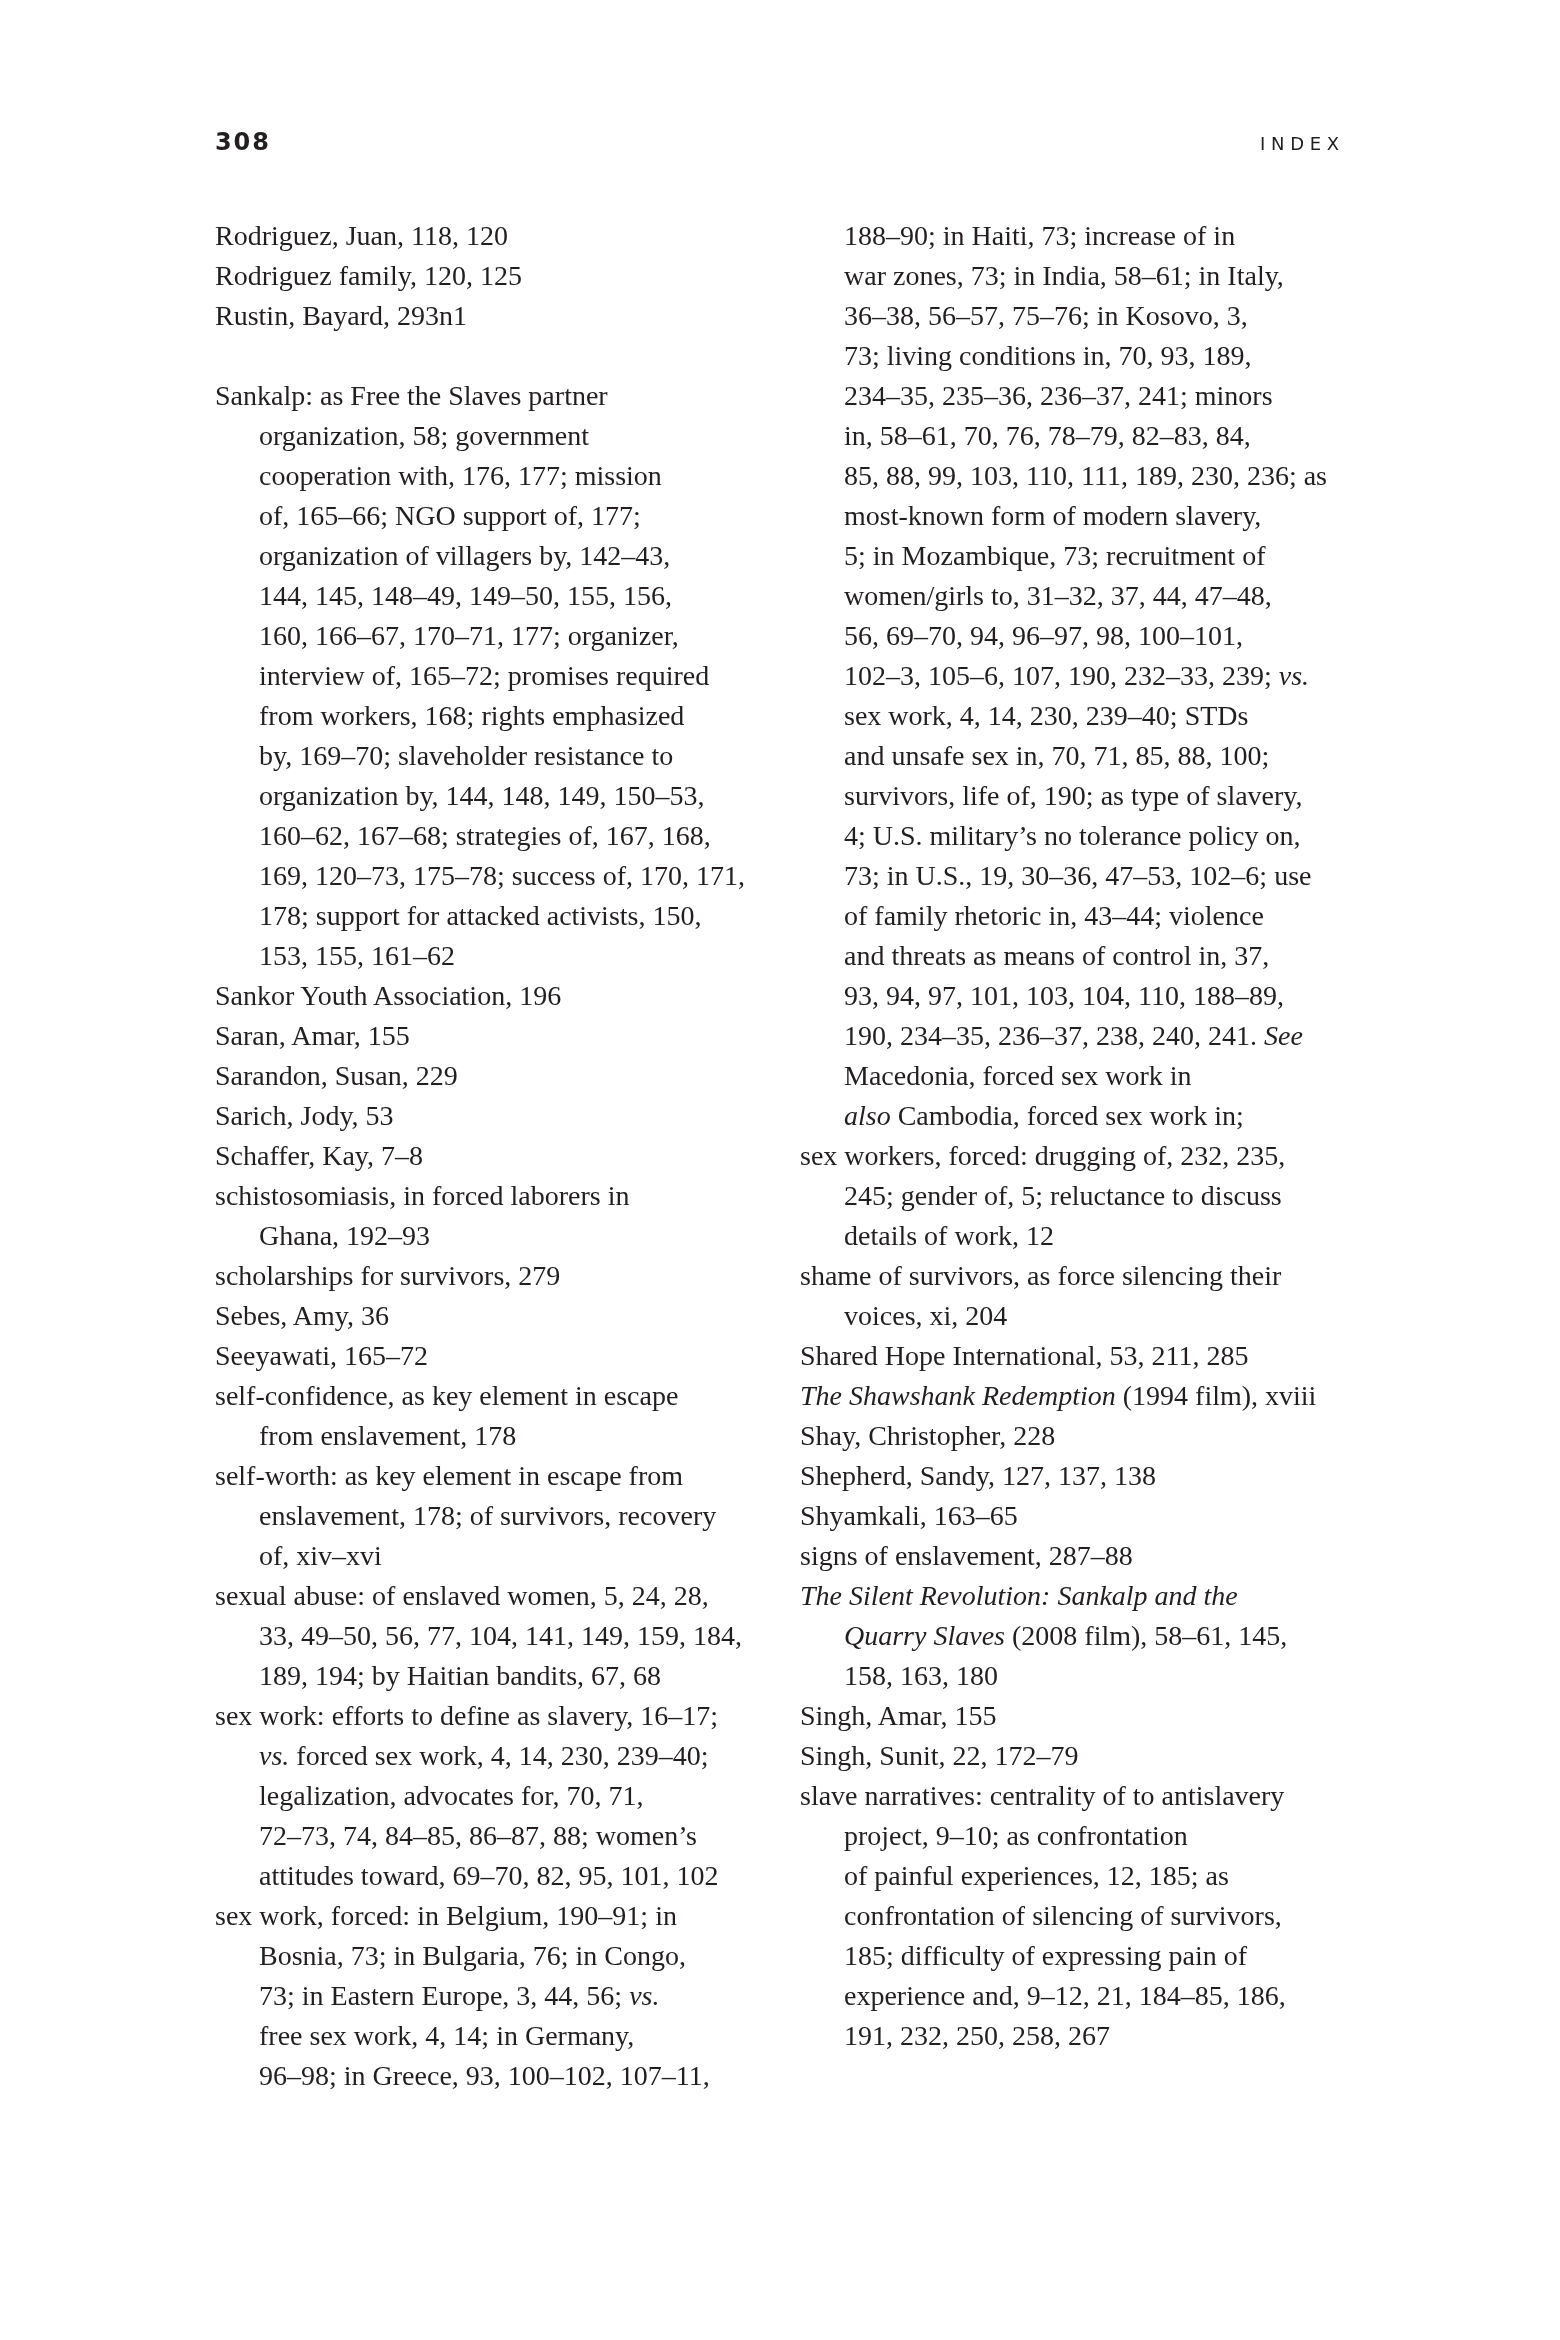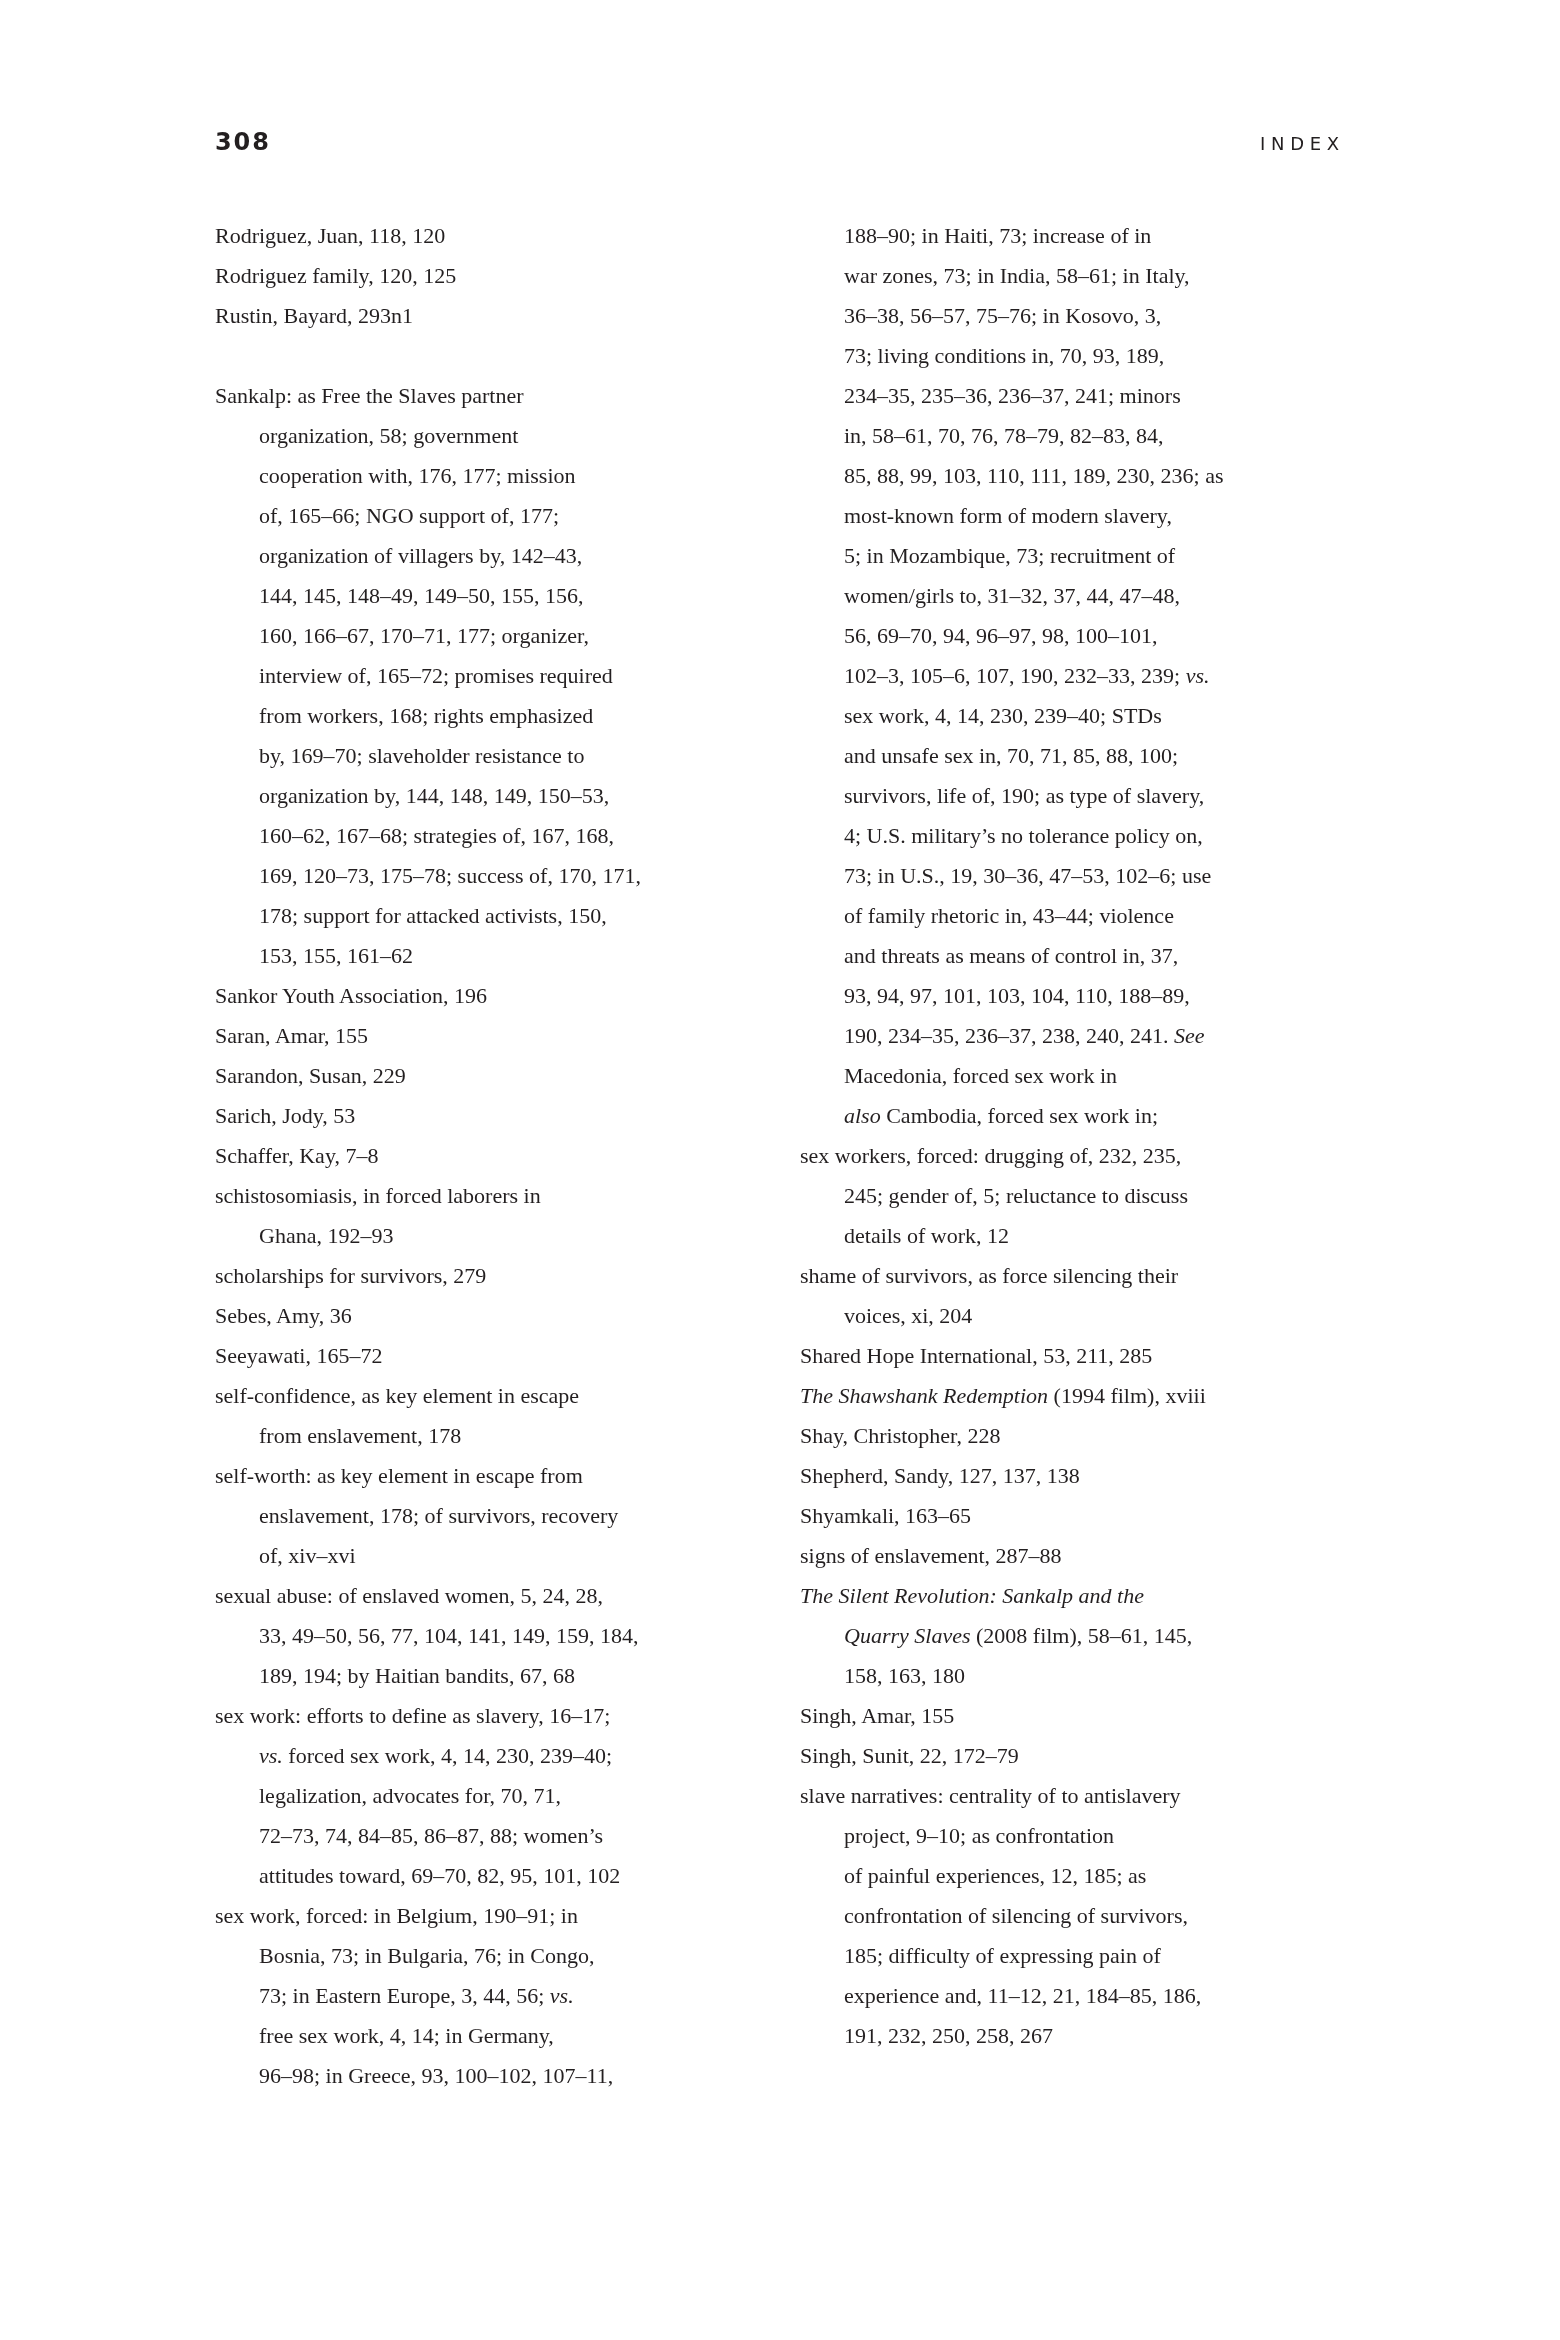--- a/index.html
+++ b/index.html
@@ -1,20 +1,20 @@
 <!DOCTYPE html>
 <html><head>
 <meta charset="utf-8">
 <style>
   html, body { margin:0; padding:0; background:#ffffff; }
   body { width:1561px; height:2341px; position:relative; overflow:hidden; color:#231f20; }
   .running-head { position:absolute; top:126px; left:0; width:1561px; height:32.5px;padding-left:20px; }
   .folio { position:absolute; left:215px; top:0; font-family:"DejaVu Sans", sans-serif; font-weight:bold; font-size:24px; letter-spacing:1.9px; line-height:32.5px; }
   .section-title { position:absolute; left:1260px; top:1.9px; font-family:"DejaVu Sans", sans-serif; font-size:18px; letter-spacing:5.7px; line-height:32.5px; }
-  .column { position:absolute; top:216px; font-family:"Liberation Serif", serif; font-size:22px; line-height:40px; white-space:nowrap; }
+  .column { position:absolute; top:216px; font-family:"Liberation Serif", serif; font-size:28px; line-height:40px; white-space:nowrap; }
   .col-left { left:215px; width:554px; }
   .col-right { left:800px; width:554px; }
   .line { height:40px; }
   .line.indent { padding-left:44px; }
   .line.blank { height:40px; }
   i { font-style:italic; }
 </style>
 </head>
 <body>
 
@@ -111,16 +111,16 @@
   <div class="line"><i>The Silent Revolution: Sankalp and the</i></div>
   <div class="line indent"><i>Quarry Slaves</i><span> (2008 film), 58–61, 145,</span></div>
   <div class="line indent">158, 163, 180</div>
   <div class="line">Singh, Amar, 155</div>
   <div class="line">Singh, Sunit, 22, 172–79</div>
   <div class="line">slave narratives: centrality of to antislavery</div>
   <div class="line indent">project, 9–10; as confrontation</div>
   <div class="line indent">of painful experiences, 12, 185; as</div>
   <div class="line indent">confrontation of silencing of survivors,</div>
   <div class="line indent">185; difficulty of expressing pain of</div>
-  <div class="line indent">experience and, 11–12, 21, 184–85, 186,</div>
+  <div class="line indent">experience and, 9–12, 21, 184–85, 186,</div>
   <div class="line indent">191, 232, 250, 258, 267</div>
 </div>
 
 
 </body></html>

